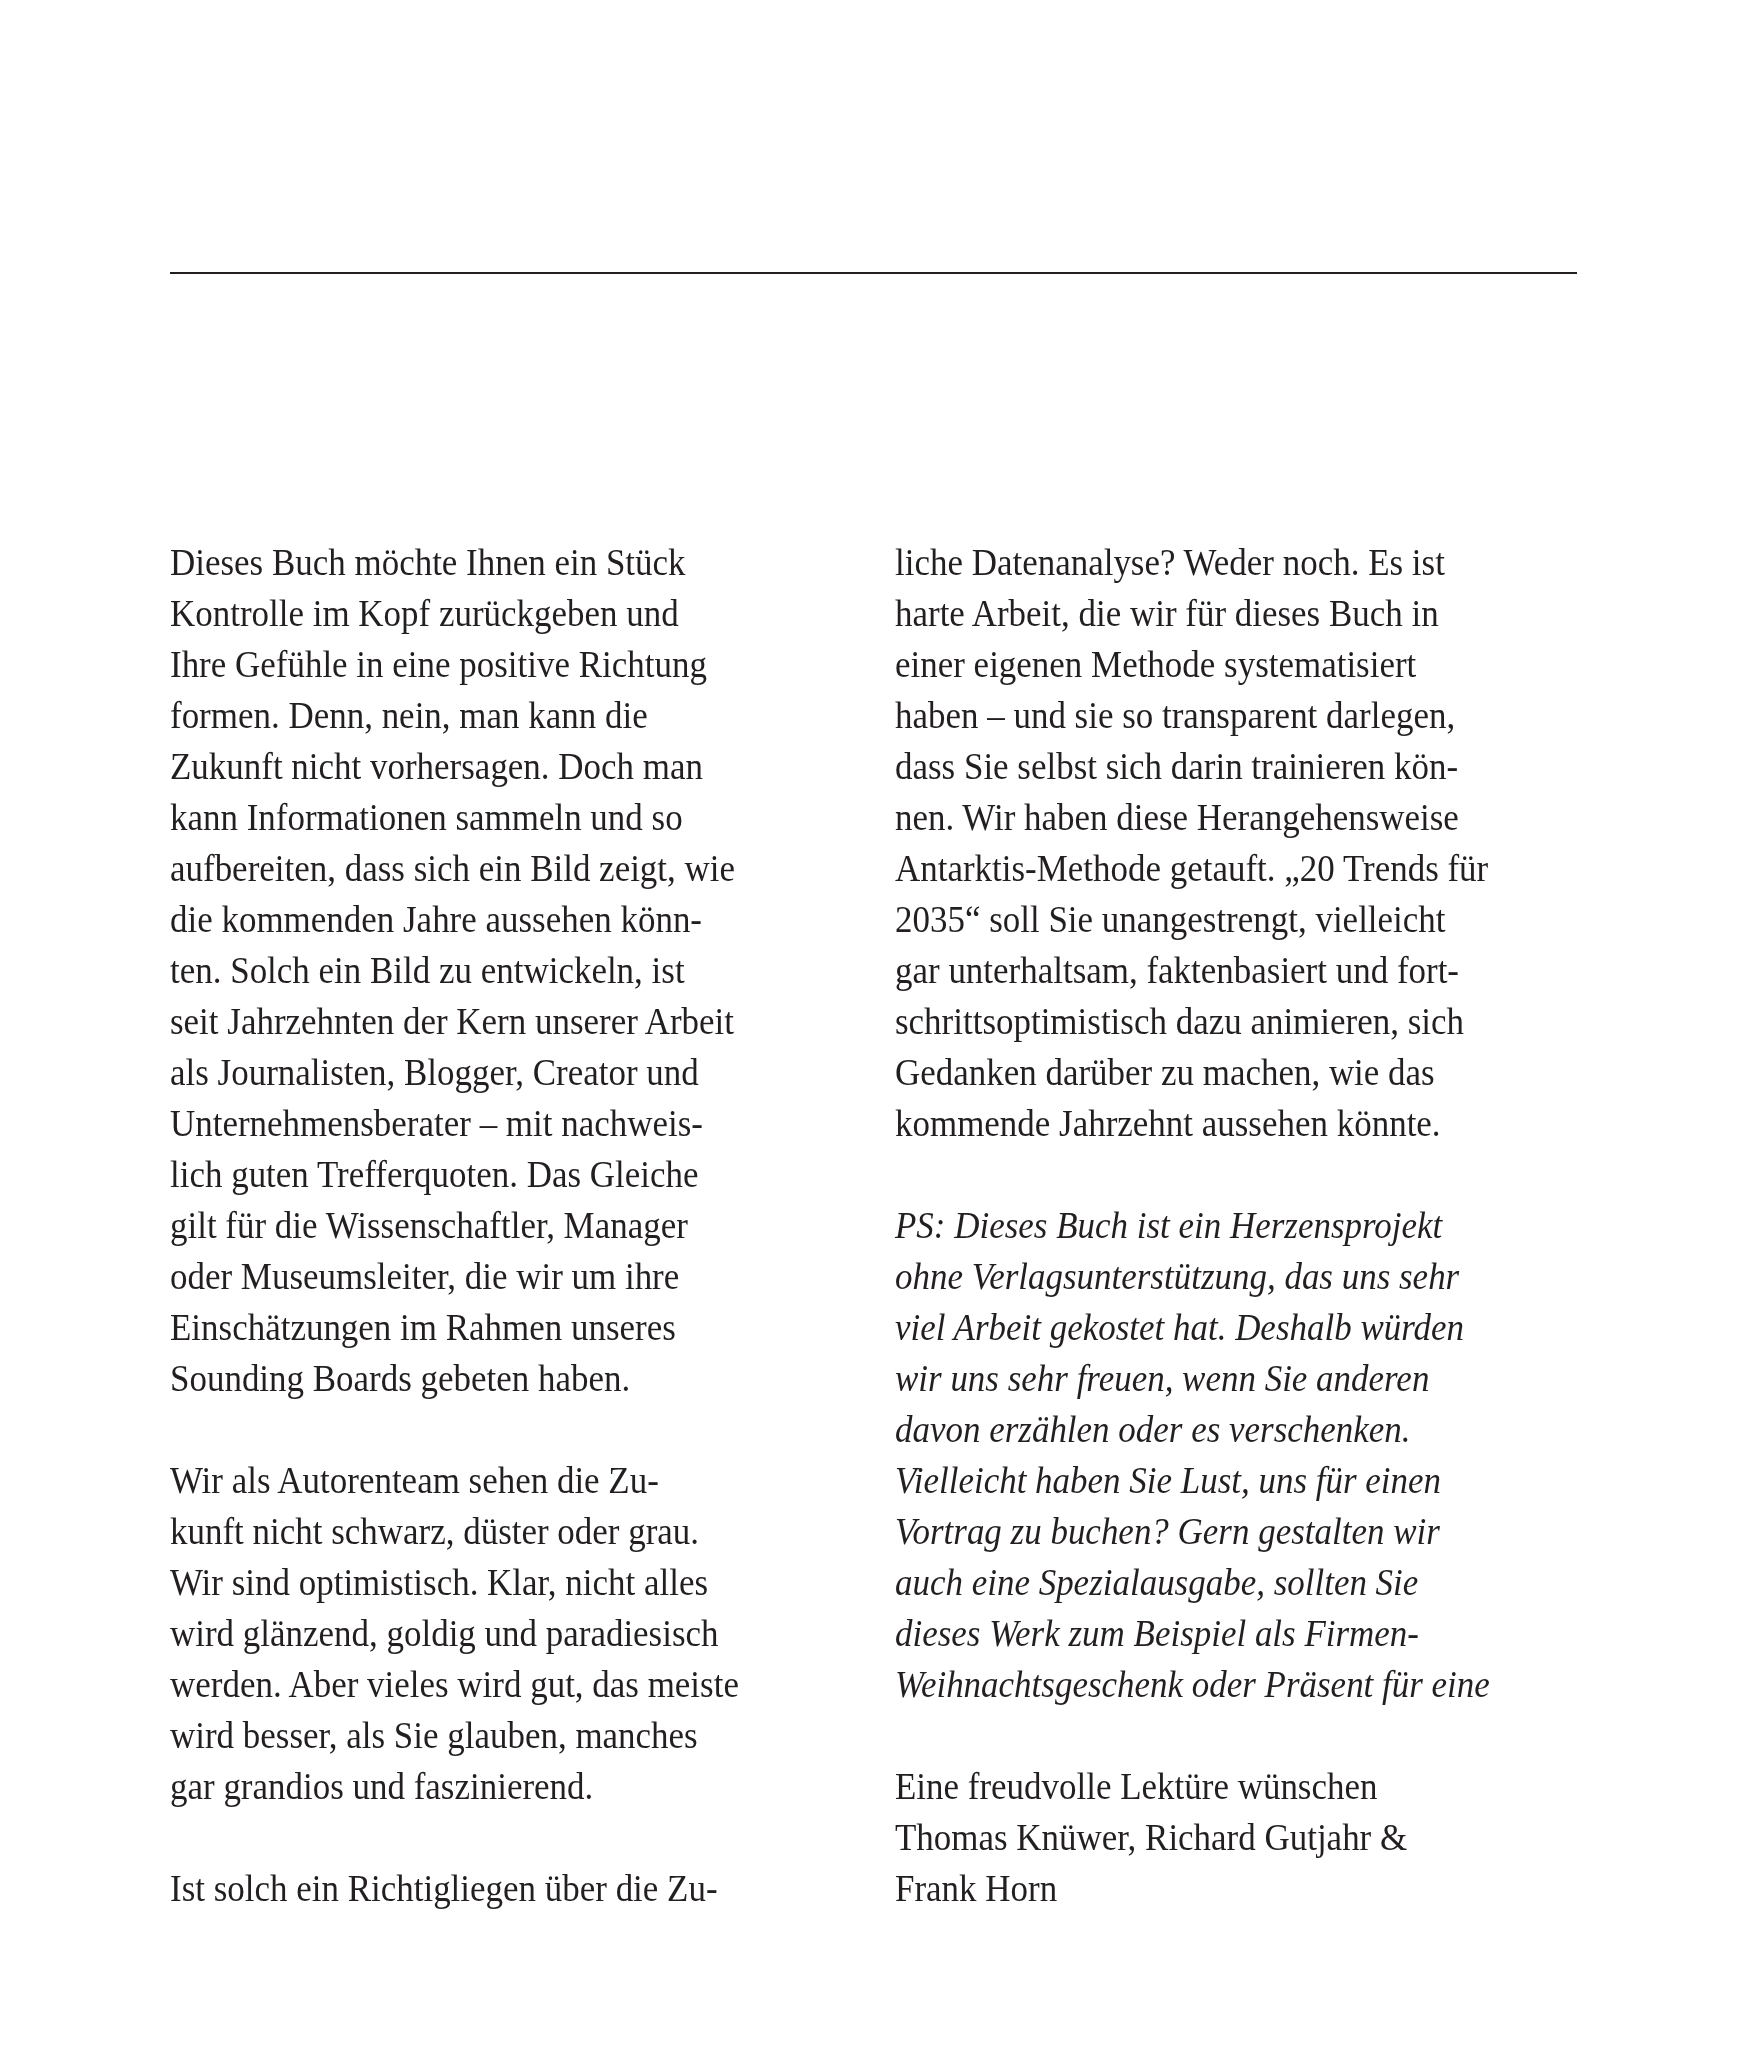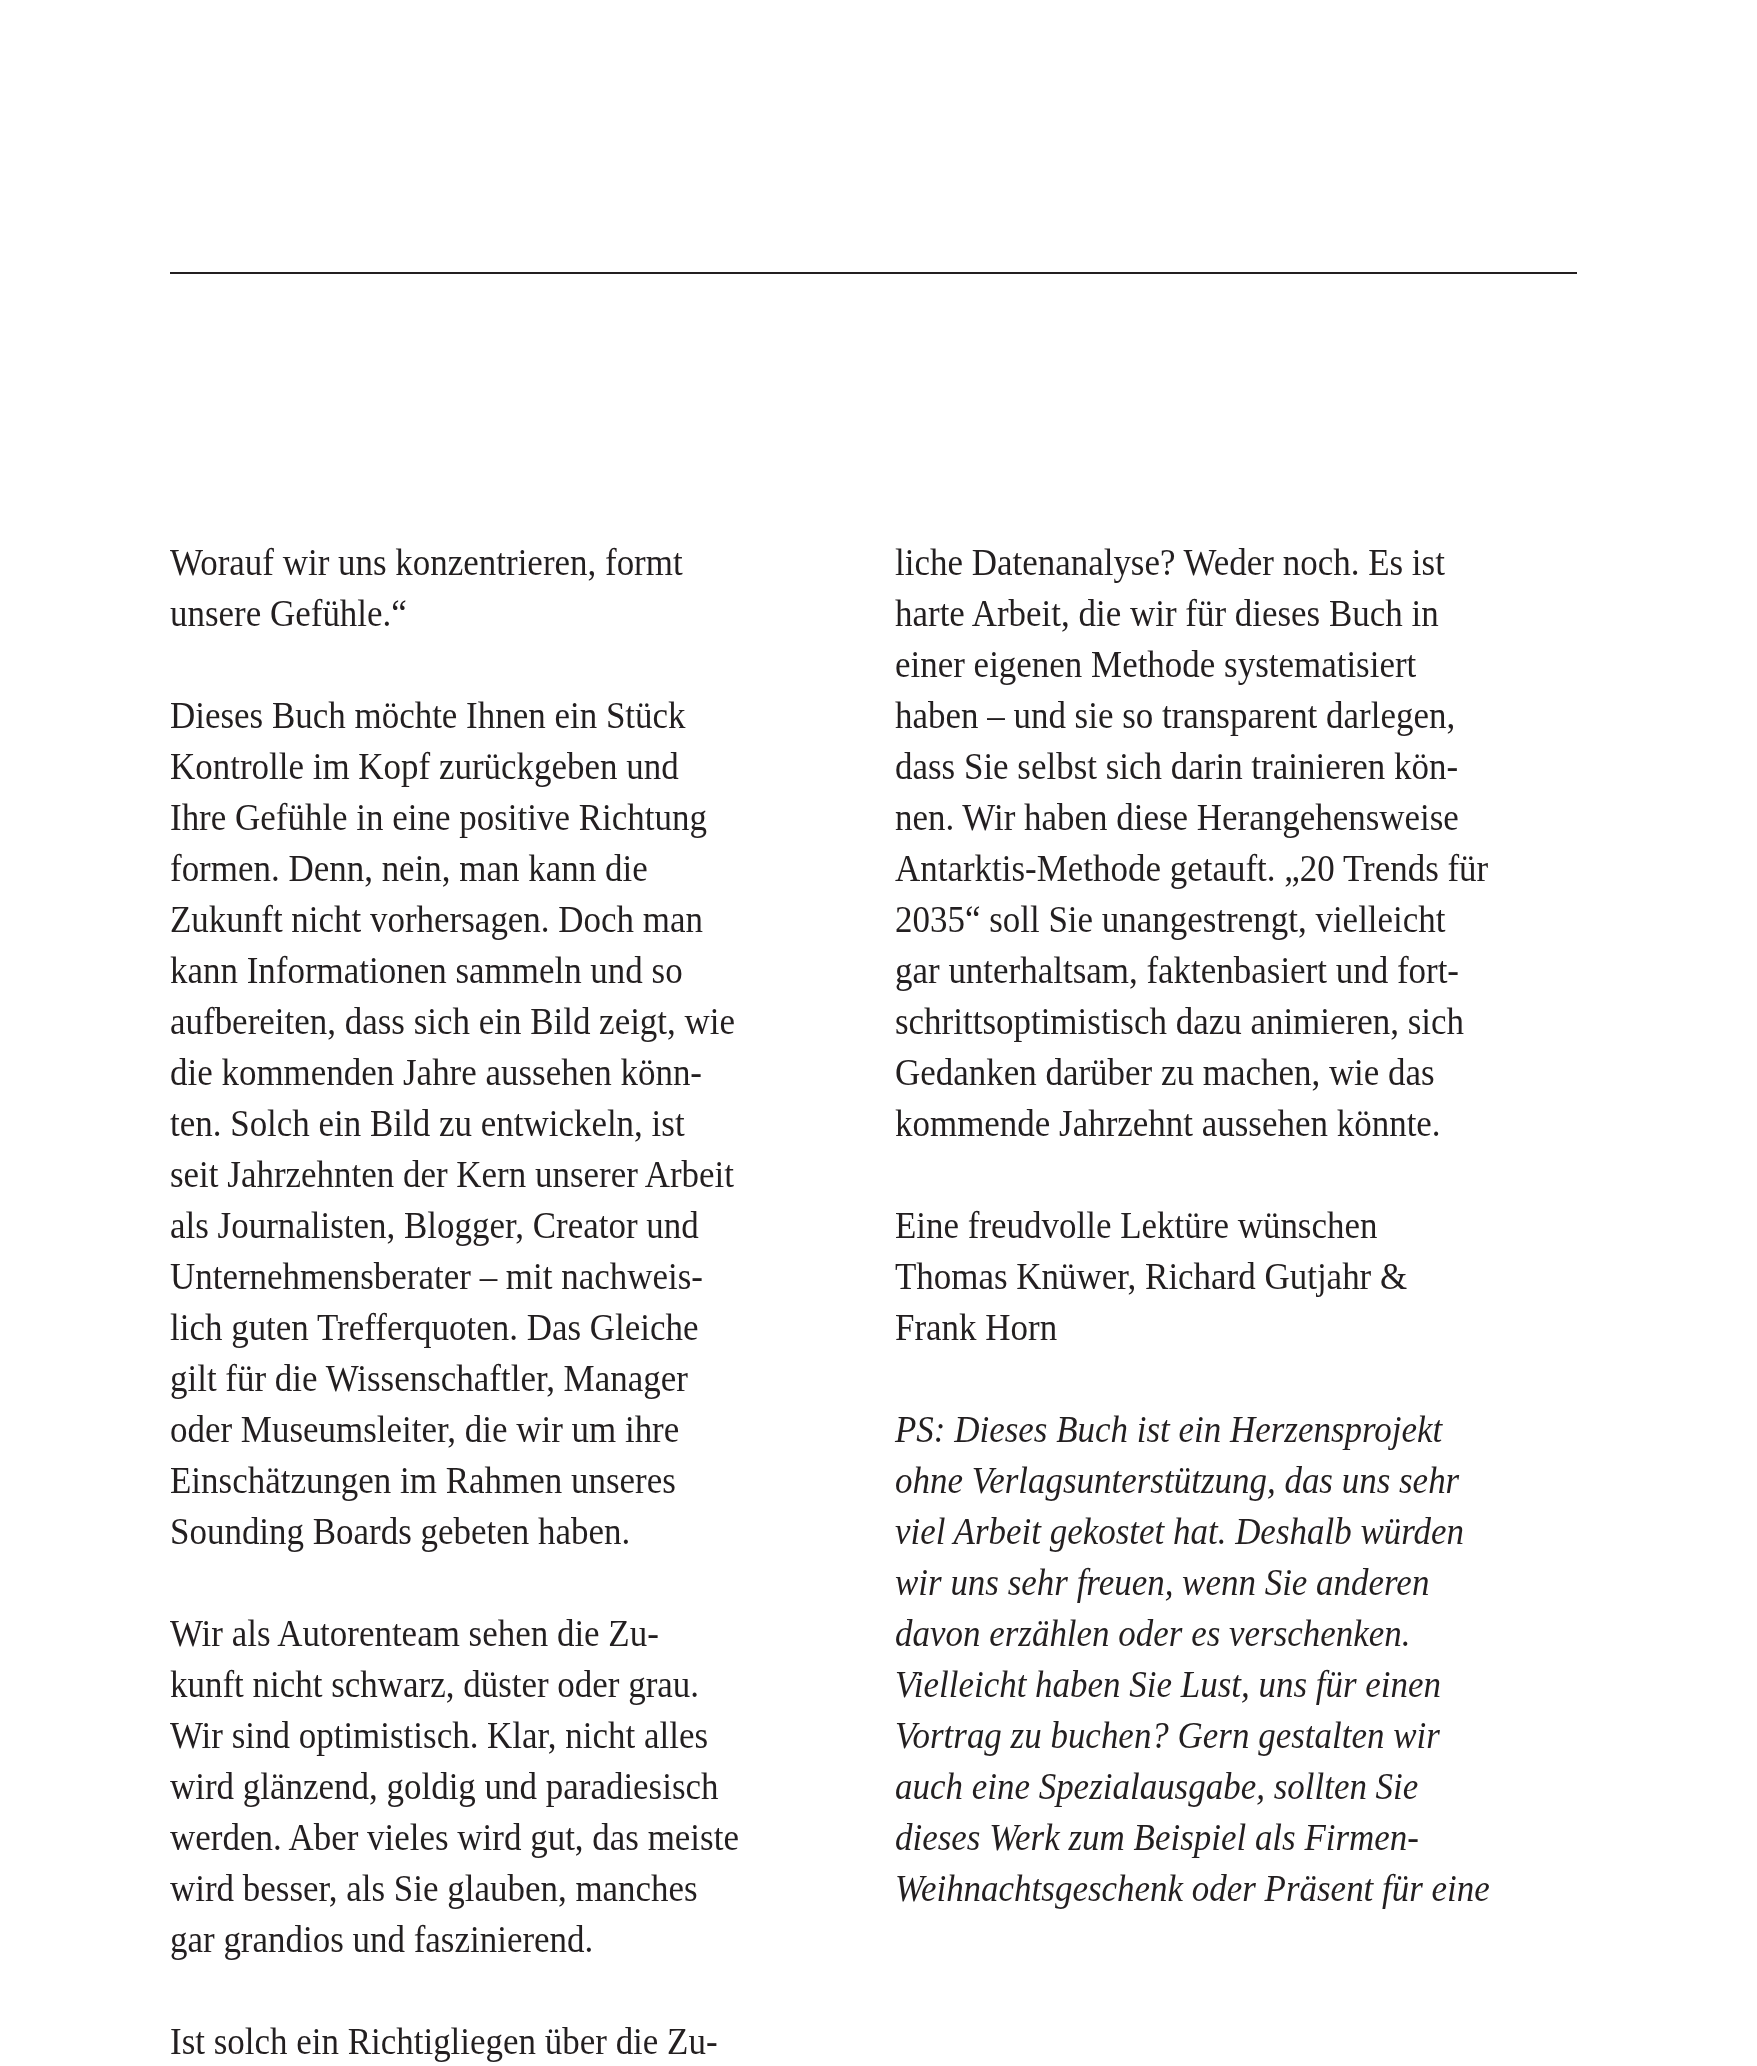--- a/index.html
+++ b/index.html
@@ -11,24 +11,20 @@
   .para { margin: 0 0 51px 0; }
   .line { display: block; white-space: nowrap; transform-origin: left center; transform: scaleX(0.92); }
   .italic .line { font-style: italic; }
 </style>
 </head>
 <body>
 
 <div class="top-rule"></div>
 
 <div class="column col-left">
-    <p class="para">
-      <span class="line">Worauf wir uns konzentrieren, formt</span>
-      <span class="line">unsere Gefühle.“</span>
-    </p>
     <p class="para">
       <span class="line">Dieses Buch möchte Ihnen ein Stück</span>
       <span class="line">Kontrolle im Kopf zurückgeben und</span>
       <span class="line">Ihre Gefühle in eine positive Richtung</span>
       <span class="line">formen. Denn, nein, man kann die</span>
       <span class="line">Zukunft nicht vorhersagen. Doch man</span>
       <span class="line">kann Informationen sammeln und so</span>
       <span class="line">aufbereiten, dass sich ein Bild zeigt, wie</span>
       <span class="line">die kommenden Jahre aussehen könn-</span>
       <span class="line">ten. Solch ein Bild zu entwickeln, ist</span>
@@ -62,31 +58,31 @@
       <span class="line">haben – und sie so transparent darlegen,</span>
       <span class="line">dass Sie selbst sich darin trainieren kön-</span>
       <span class="line">nen. Wir haben diese Herangehensweise</span>
       <span class="line">Antarktis-Methode getauft. „20 Trends für</span>
       <span class="line">2035“ soll Sie unangestrengt, vielleicht</span>
       <span class="line">gar unterhaltsam, faktenbasiert und fort-</span>
       <span class="line">schrittsoptimistisch dazu animieren, sich</span>
       <span class="line">Gedanken darüber zu machen, wie das</span>
       <span class="line">kommende Jahrzehnt aussehen könnte.</span>
     </p>
-    <p class="para">
-      <span class="line">Eine freudvolle Lektüre wünschen</span>
-      <span class="line">Thomas Knüwer, Richard Gutjahr &amp;</span>
-      <span class="line">Frank Horn</span>
-    </p>
     <p class="para italic">
       <span class="line">PS: Dieses Buch ist ein Herzensprojekt</span>
       <span class="line">ohne Verlagsunterstützung, das uns sehr</span>
       <span class="line">viel Arbeit gekostet hat. Deshalb würden</span>
       <span class="line">wir uns sehr freuen, wenn Sie anderen</span>
       <span class="line">davon erzählen oder es verschenken.</span>
       <span class="line">Vielleicht haben Sie Lust, uns für einen</span>
       <span class="line">Vortrag zu buchen? Gern gestalten wir</span>
       <span class="line">auch eine Spezialausgabe, sollten Sie</span>
       <span class="line">dieses Werk zum Beispiel als Firmen-</span>
       <span class="line">Weihnachtsgeschenk oder Präsent für eine</span>
     </p>
+    <p class="para">
+      <span class="line">Eine freudvolle Lektüre wünschen</span>
+      <span class="line">Thomas Knüwer, Richard Gutjahr &amp;</span>
+      <span class="line">Frank Horn</span>
+    </p>
   </div>
 
 
 </body></html>

